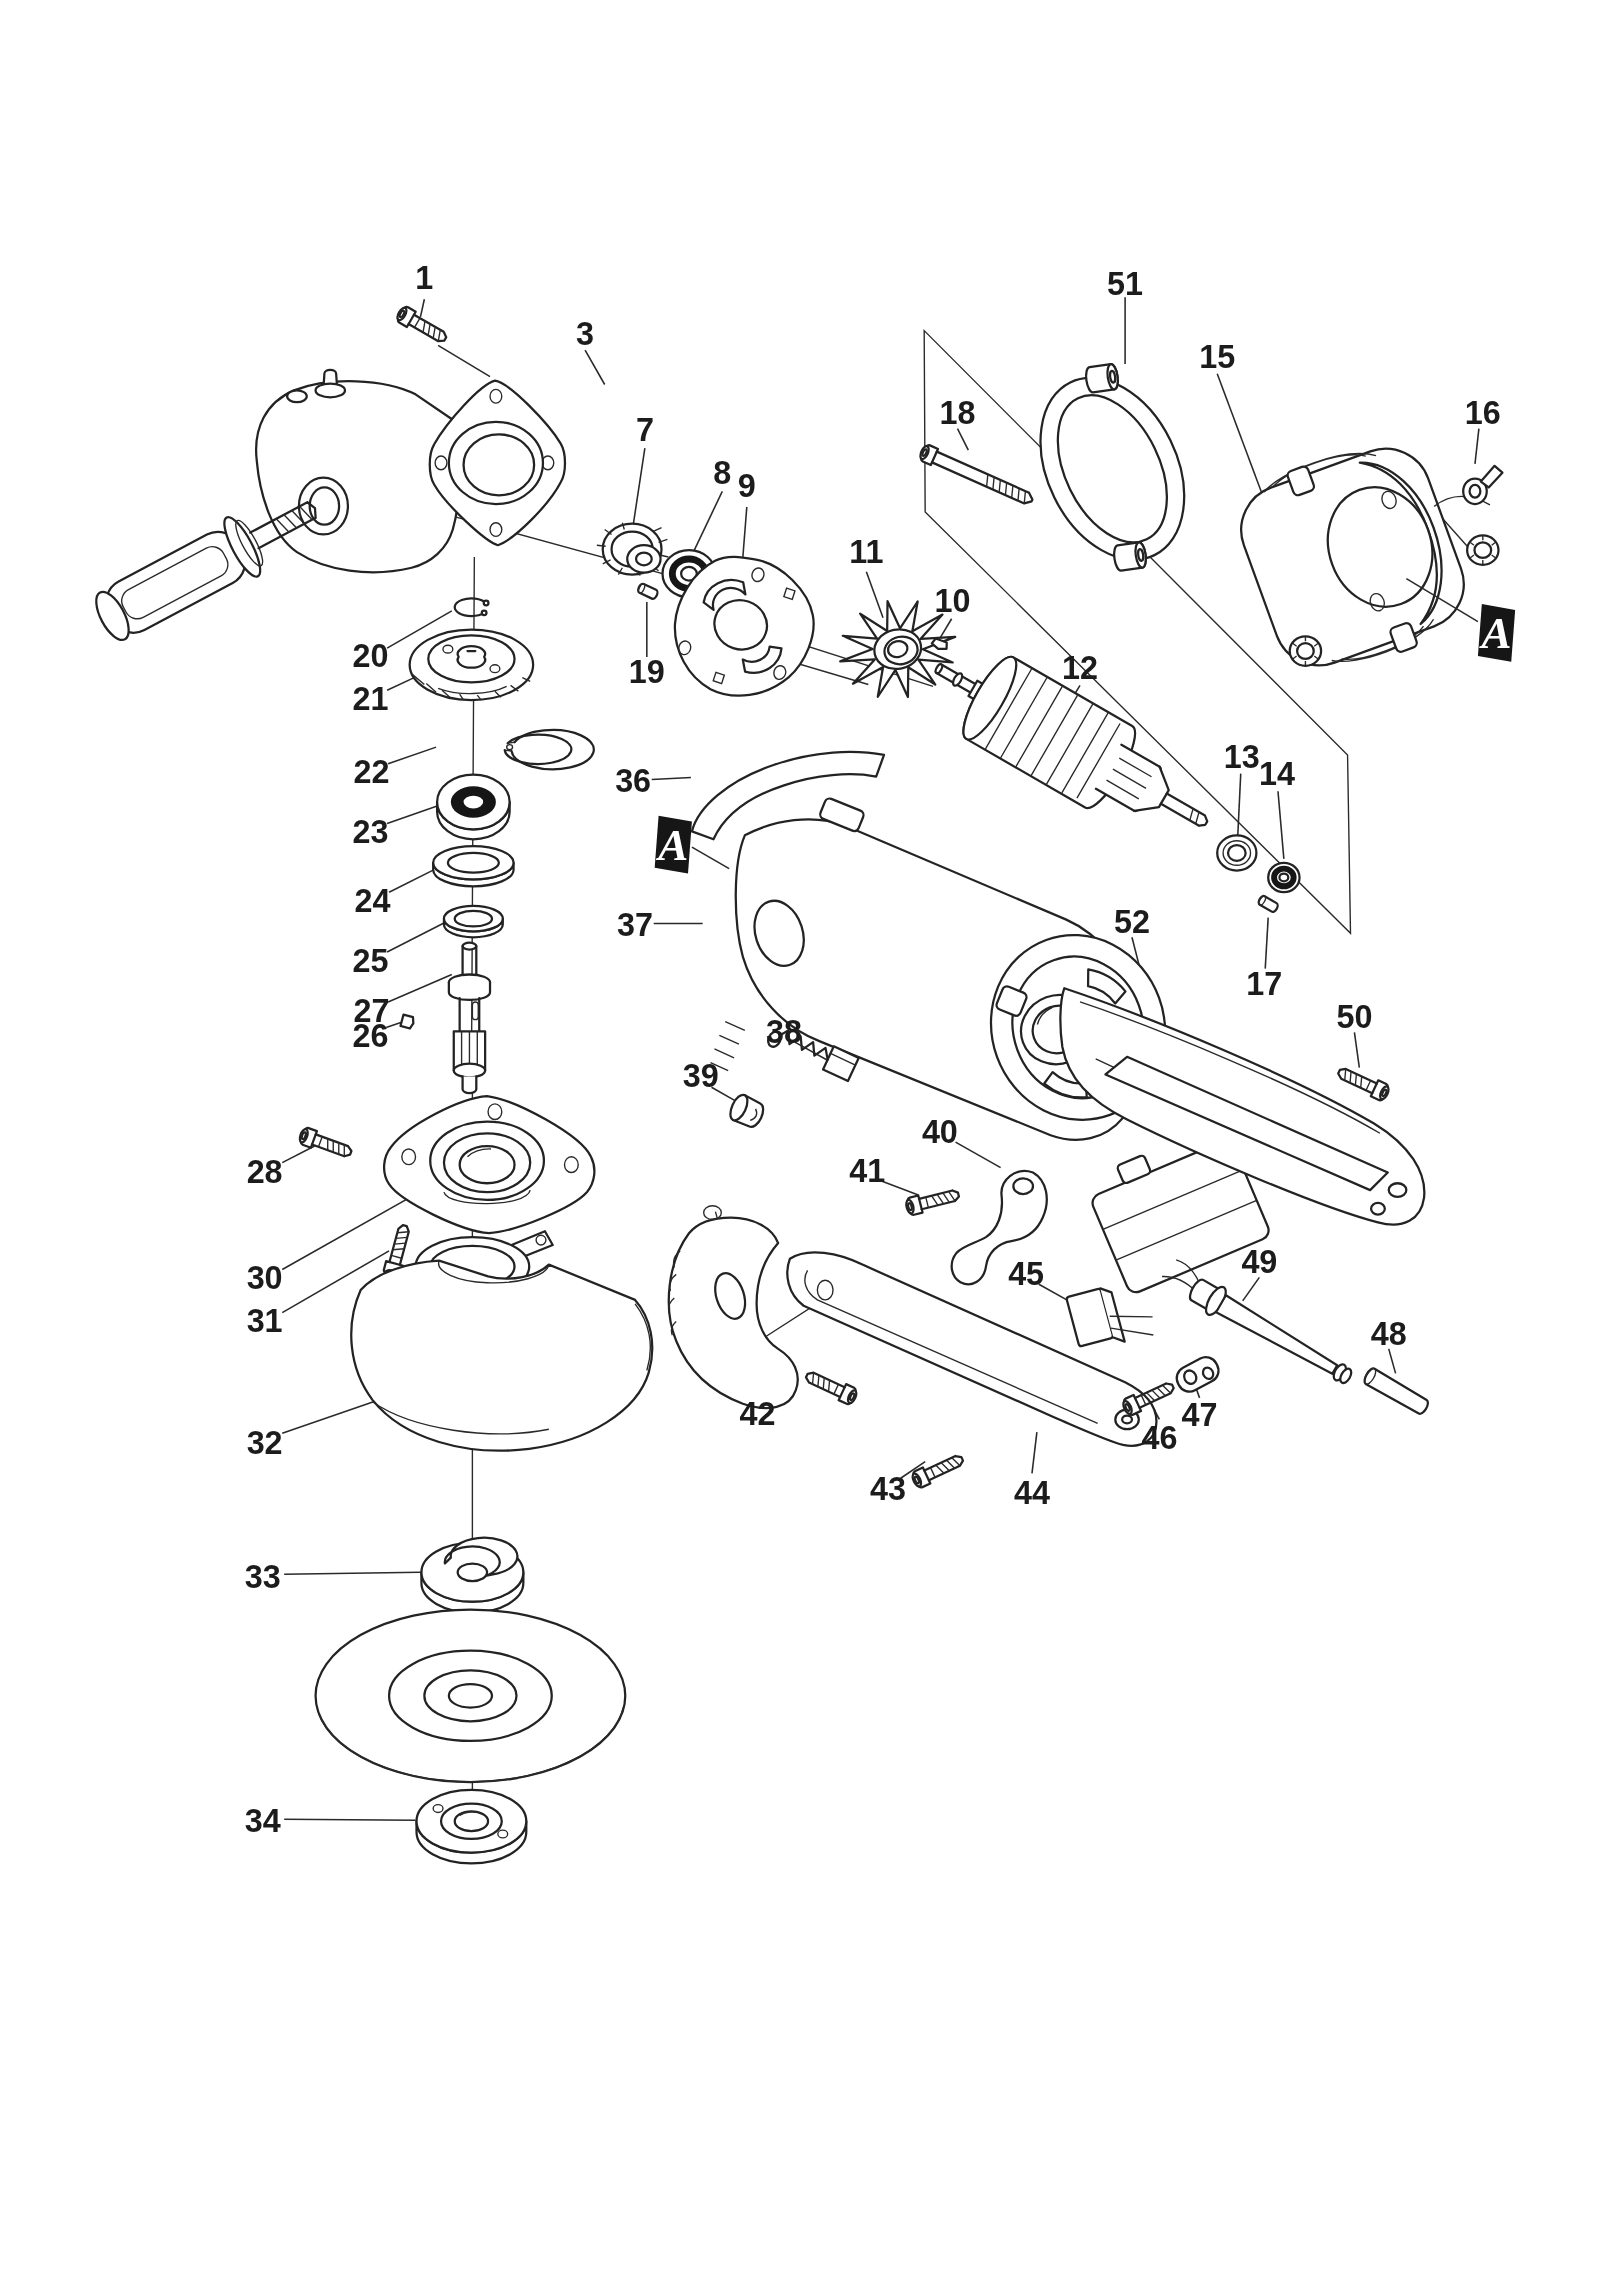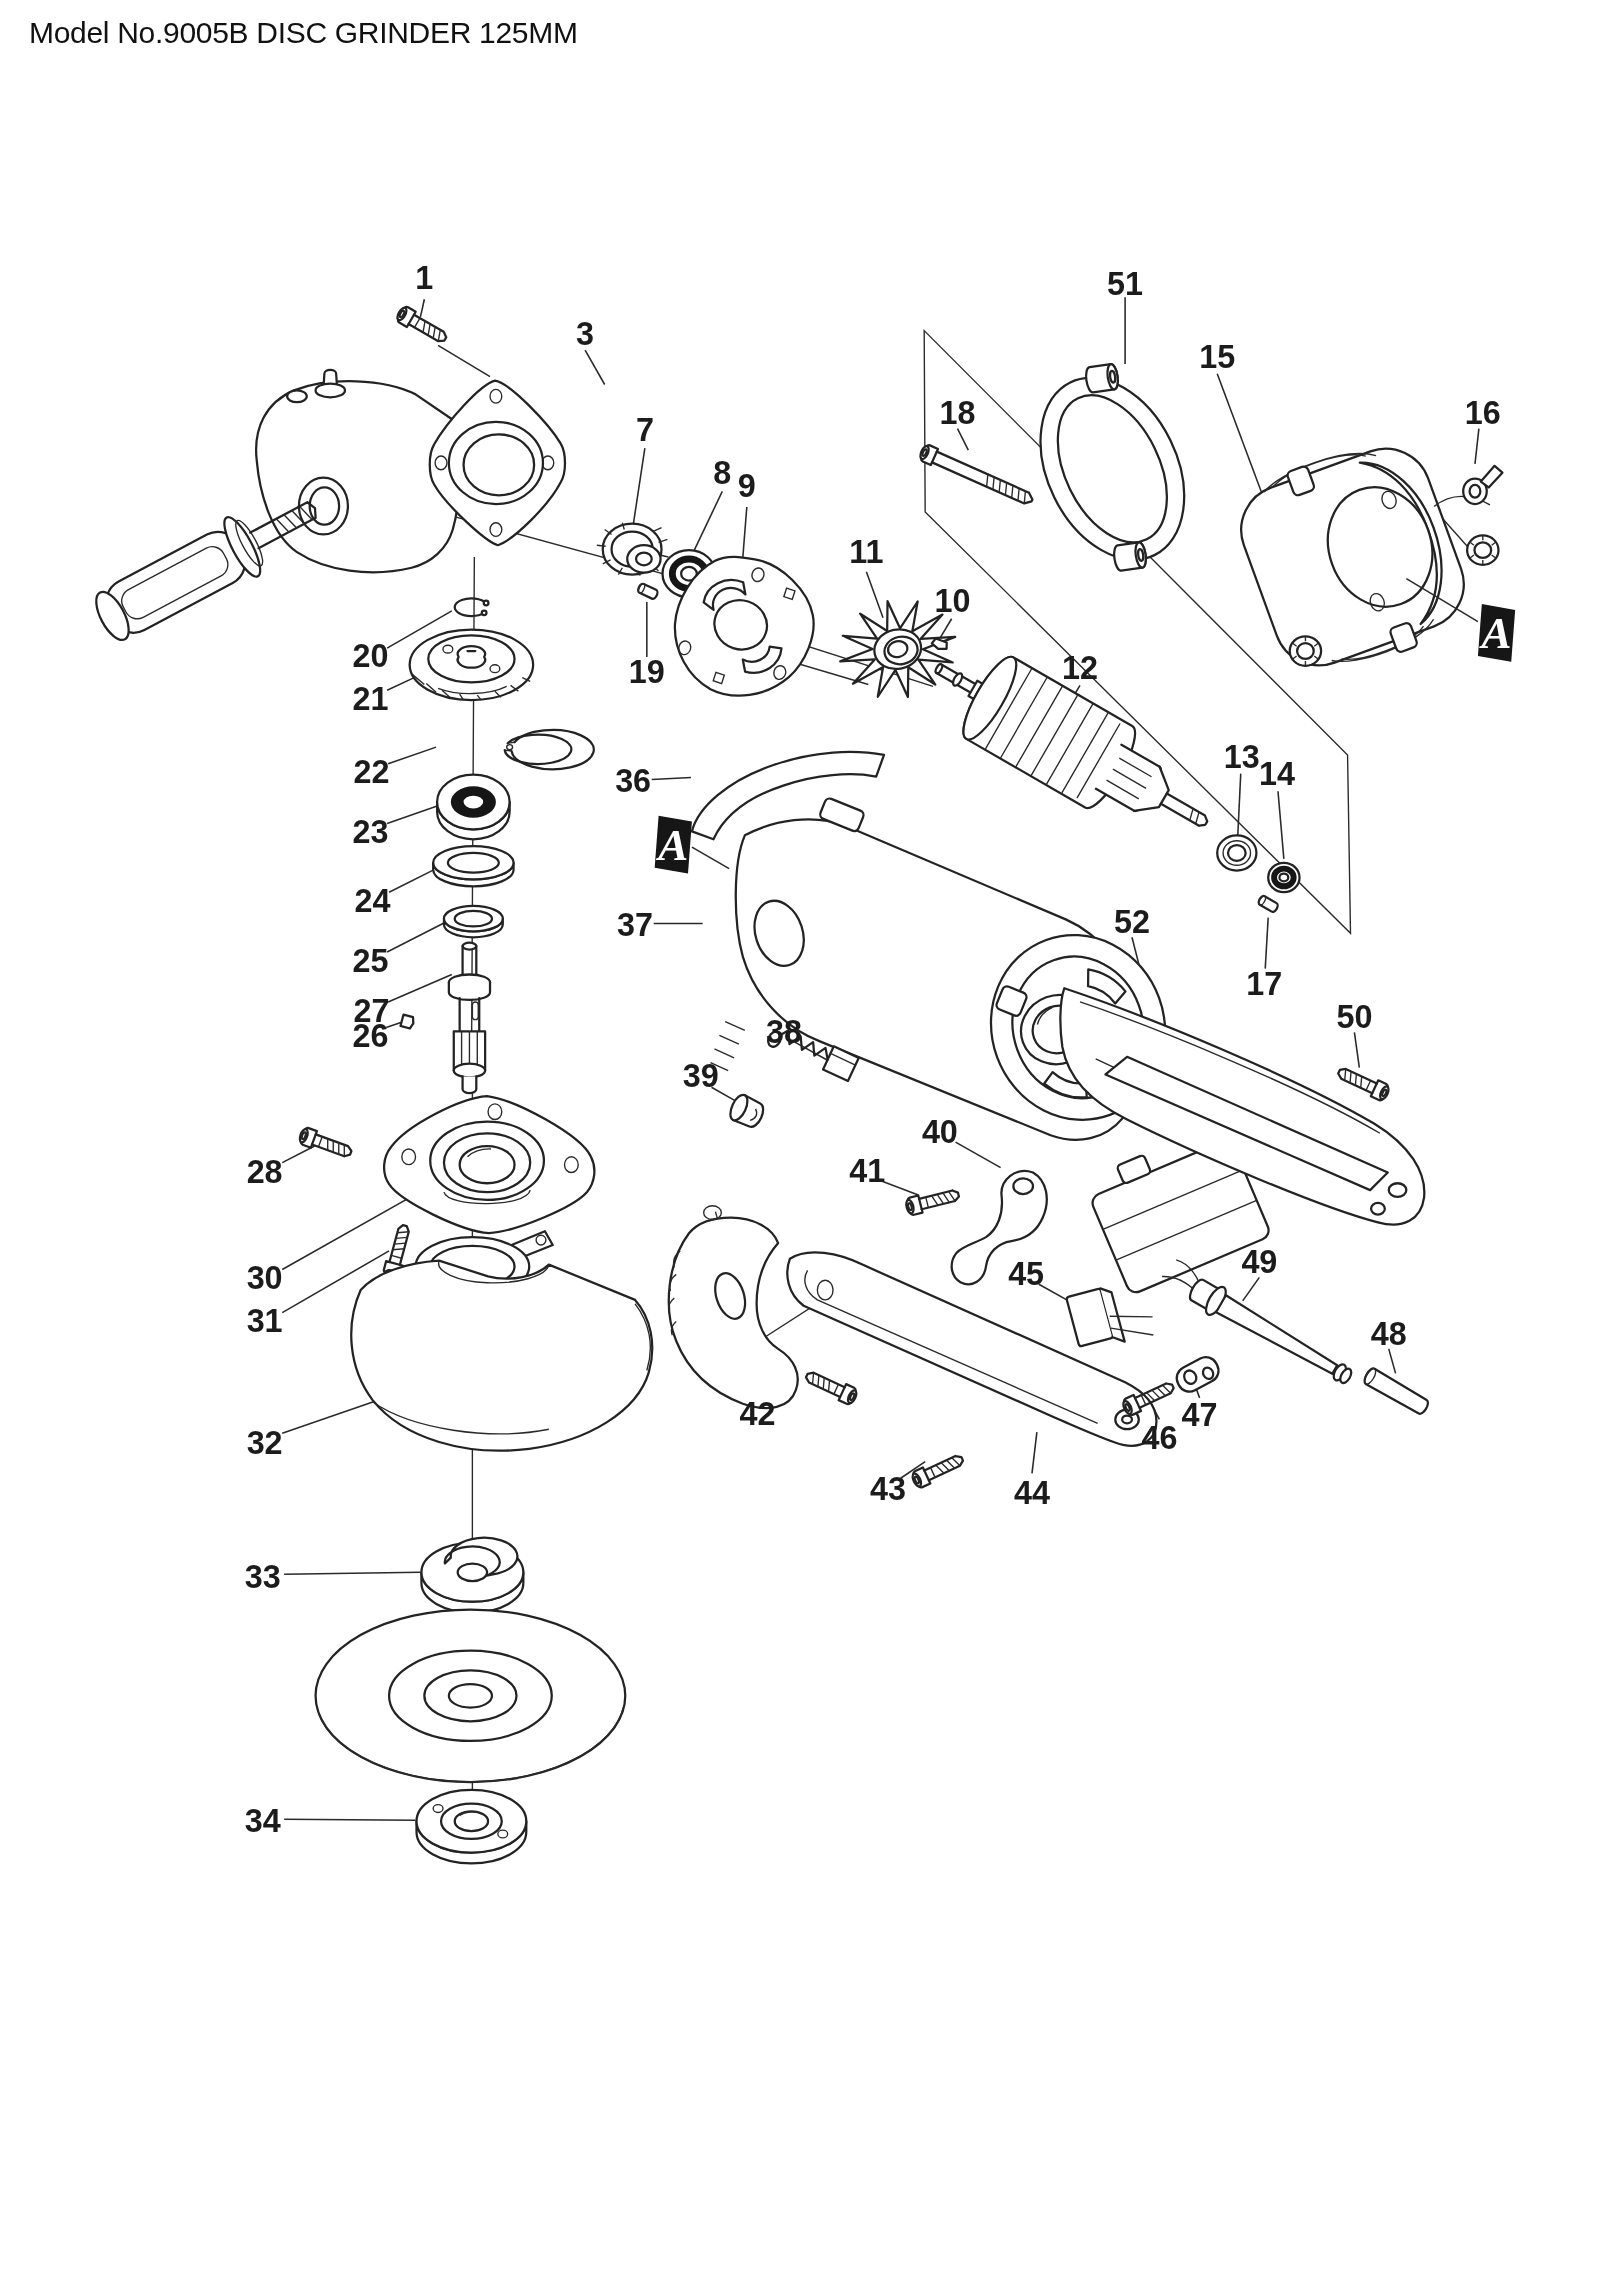--- a/index.html
+++ b/index.html
@@ -508,15 +508,14 @@
         <text x="1183" y="1478" class="lbl">46</text>
         <text x="1224" y="1455" class="lbl">47</text>
         <text x="1417" y="1372" class="lbl">48</text>
         <text x="1285" y="1299" class="lbl">49</text>
         <text x="1382" y="1049" class="lbl">50</text>
         <text x="1148" y="301" class="lbl">51</text>
         <text x="1155" y="952" class="lbl">52</text>
       </g>
   </svg>
 
-  <div id="page-title">Model No.9005B DISC GRINDER 125MM</div>
 </div>
 
 
 </body></html>

